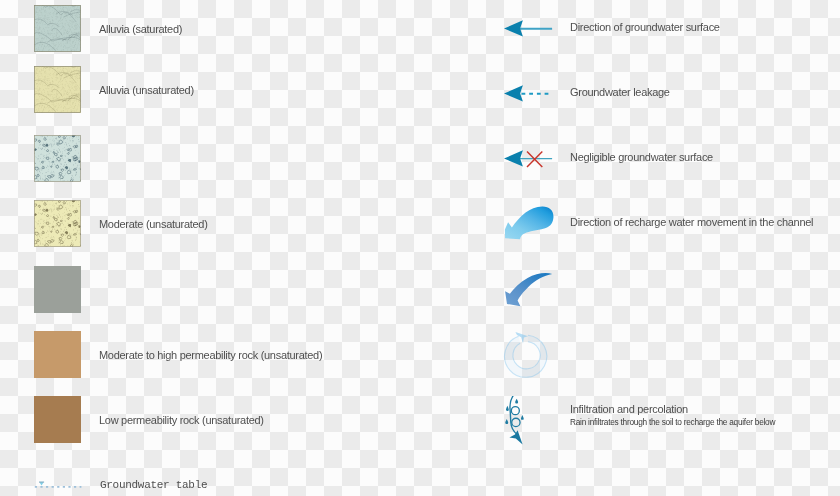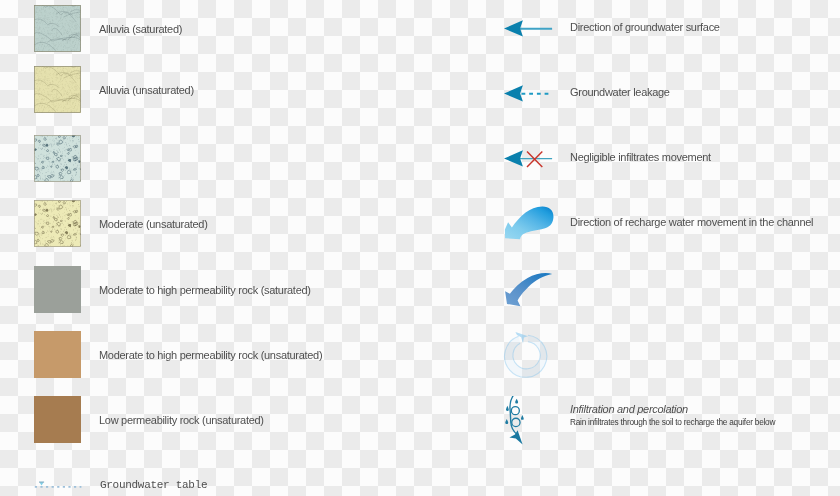--- a/index.html
+++ b/index.html
@@ -21,21 +21,21 @@
   .mat-label{position:absolute;left:99px;top:1px;height:46px;line-height:46px;
              color:#4f4f4f;font-size:11px;letter-spacing:-0.29px;white-space:nowrap;}
   .wt-row{position:absolute;left:0;top:476px;width:100%;height:18px;font-family:Liberation Mono, monospace;}
   .wt-sym{position:absolute;left:33px;top:0;width:52px;height:18px;}
   .wt-label{position:absolute;left:100px;top:0;height:18px;line-height:18px;
             color:#4f4f4f;font-size:11px;letter-spacing:-0.29px;white-space:nowrap;}
   .proc-icon{position:absolute;left:500px;top:0;width:60px;height:46px;}
   .proc-label{position:absolute;left:570px;top:-1px;height:46px;line-height:46px;
               color:#4f4f4f;font-size:11px;letter-spacing:-0.29px;white-space:nowrap;}
   .proc-label.two{line-height:normal;top:7px;height:auto;}
-  .proc-label.two .l1{display:block;font-size:11px;letter-spacing:-0.29px;color:#4f4f4f;font-style:italic;}
+  .proc-label.two .l1{display:block;font-size:11px;letter-spacing:-0.29px;color:#4f4f4f;}
   .proc-label.two .l2{display:block;font-size:9.3px;color:#3b3b3b;margin-top:2px;
                       transform:scaleX(0.893);transform-origin:0 50%;}
   .defs{position:absolute;width:0;height:0;overflow:hidden;}
 </style>
 </head>
 <body>
 
 <svg class="defs">
     <defs>
       <pattern id="patAlluvia" width="47" height="47" patternUnits="userSpaceOnUse">
@@ -91,21 +91,20 @@
             <rect x="0" y="0" width="47" height="47" fill="url(#patColluviaWarm)"></rect>
             <rect x="0.4" y="0.4" width="46.2" height="46.2" fill="none" stroke="#a09c88" stroke-width="0.7"></rect>
           </svg></div>
       <div class="mat-label">Moderate (unsaturated)</div>
     </div>
     <div class="mat-row" style="top:265.6px">
       <div class="swatch"><svg width="47" height="47" viewBox="0 0 47 47">
             <rect x="0" y="0" width="47" height="47" fill="#9ba09a"></rect>
             <rect x="0.4" y="0.4" width="46.2" height="46.2" fill="none" stroke="#9ba09a" stroke-width="0.7"></rect>
           </svg></div>
-      <div class="mat-label">Moderate to high permeability rock (saturated)</div>
     </div>
     <div class="mat-row" style="top:330.85px">
       <div class="swatch"><svg width="47" height="47" viewBox="0 0 47 47">
             <rect x="0" y="0" width="47" height="47" fill="#c69a6a"></rect>
             <rect x="0.4" y="0.4" width="46.2" height="46.2" fill="none" stroke="#c69a6a" stroke-width="0.7"></rect>
           </svg></div>
       <div class="mat-label">Moderate to high permeability rock (unsaturated)</div>
     </div>
     <div class="mat-row" style="top:396.1px">
       <div class="swatch"><svg width="47" height="47" viewBox="0 0 47 47">
@@ -141,21 +140,21 @@
     </div>
     <div class="proc-row" style="top:135.1px">
       <div class="proc-icon"><svg width="60" height="46" viewBox="0 0 60 46">
             <line x1="19" y1="23.6" x2="52.1" y2="23.6" stroke="#3fa3c0" stroke-width="1.35"></line>
             <path fill="#0a80ad" d="M4 23.5 L22.9 15.3 L20.1 23.5 L22.9 31.6 Z"></path>
             <g stroke="#c8342a" stroke-width="1.45" stroke-linecap="butt">
               <line x1="27.0" y1="16.6" x2="42.3" y2="31.9"></line>
               <line x1="42.3" y1="16.6" x2="27.0" y2="31.9"></line>
             </g>
           </svg></div>
-      <div class="proc-label">Negligible infiltrates movement</div>
+      <div class="proc-label">Negligible groundwater surface</div>
     </div>
     <div class="proc-row" style="top:200.35px">
       <div class="proc-icon"><svg width="60" height="46" viewBox="0 0 60 46">
             <defs>
   <linearGradient id="gThick" x1="0.12" y1="1" x2="0.96" y2="0.04">
     <stop offset="0" stop-color="#94d6f1"></stop>
                 <stop offset="0.3" stop-color="#7dcbed"></stop>
     <stop offset="0.6" stop-color="#52b4e6"></stop>
                 <stop offset="0.85" stop-color="#229ede"></stop>
     <stop offset="1" stop-color="#0b83ce"></stop>

